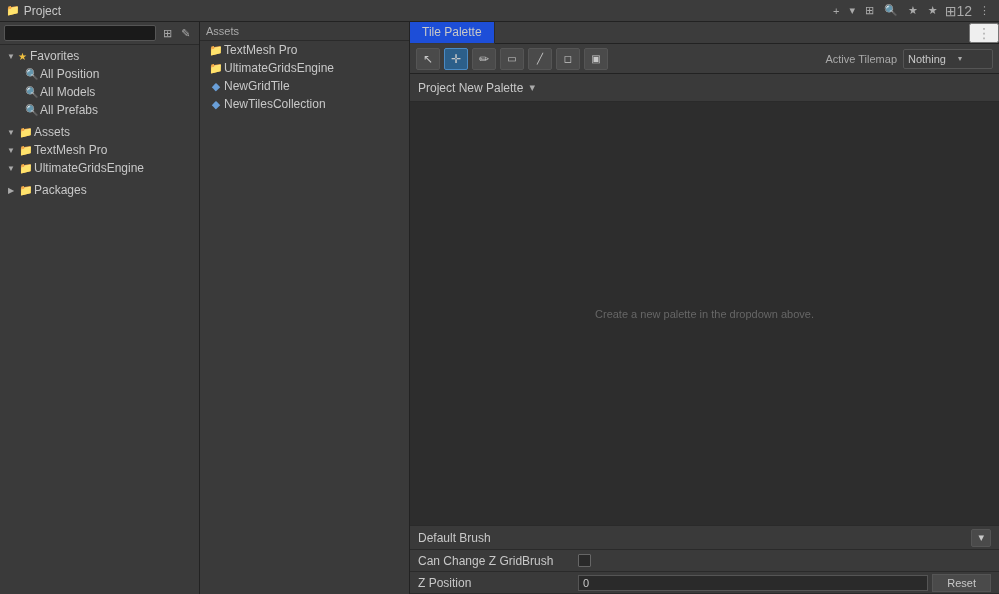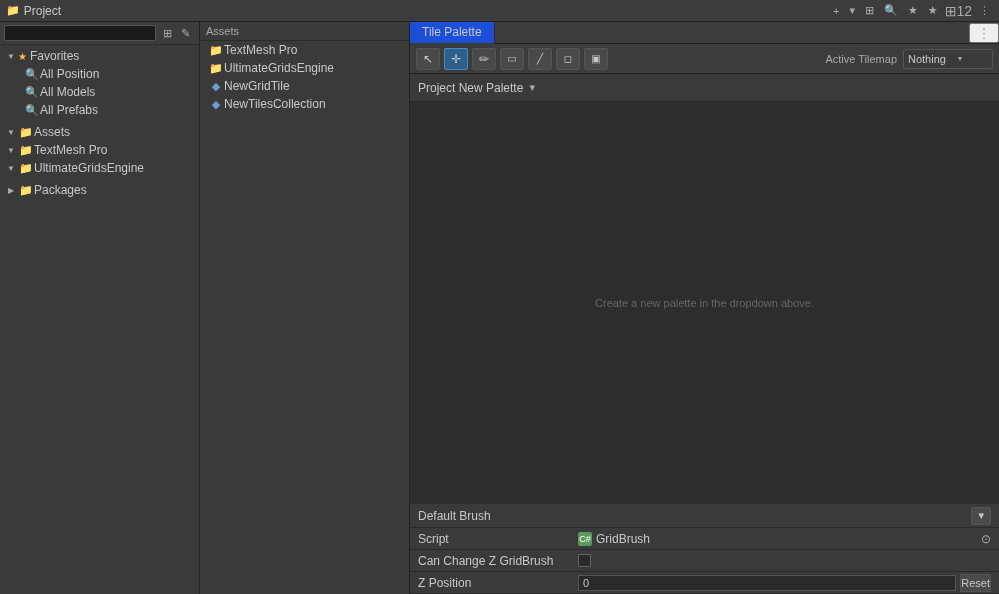--- a/index.html
+++ b/index.html
@@ -357,21 +357,21 @@
       padding: 1px 4px;
       height: 16px;
       flex: 1;
       outline: none;
     }
     .prop-reset-btn {
       background: #4a4a4a;
       border: 1px solid #555;
       color: #c8c8c8;
       font-size: 11px;
-      padding: 1px 0;
+      padding: 1px 14px;
       cursor: pointer;
       height: 18px;
     }
 
     
     ::-webkit-scrollbar { width: 6px; height: 6px; }
     ::-webkit-scrollbar-track { background: #2a2a2a; }
     ::-webkit-scrollbar-thumb { background: #555; border-radius: 3px; }
   </style>
 </head>
@@ -553,30 +553,20 @@
 
           <div class="brush-row">
             <span class="brush-label">Default Brush</span>
             <div class="brush-dropdown-btn">
               <span>▾</span>
             </div>
           </div>
 
           <div class="props-table">
 
-            <div class="prop-row">
-              <span class="prop-label">Script</span>
-              <div class="prop-value">
-                <div class="prop-script-icon">
-                  <span>C#</span>
-                </div>
-                <span class="prop-script-name">GridBrush</span>
-                <button class="prop-link-btn">⊙</button>
-              </div>
-            </div>
 
             <div class="prop-row">
               <span class="prop-label">Can Change Z GridBrush</span>
               <div class="prop-value">
                 <div class="prop-checkbox"></div>
               </div>
             </div>
 
             <div class="prop-row">
               <span class="prop-label">Z Position</span>

